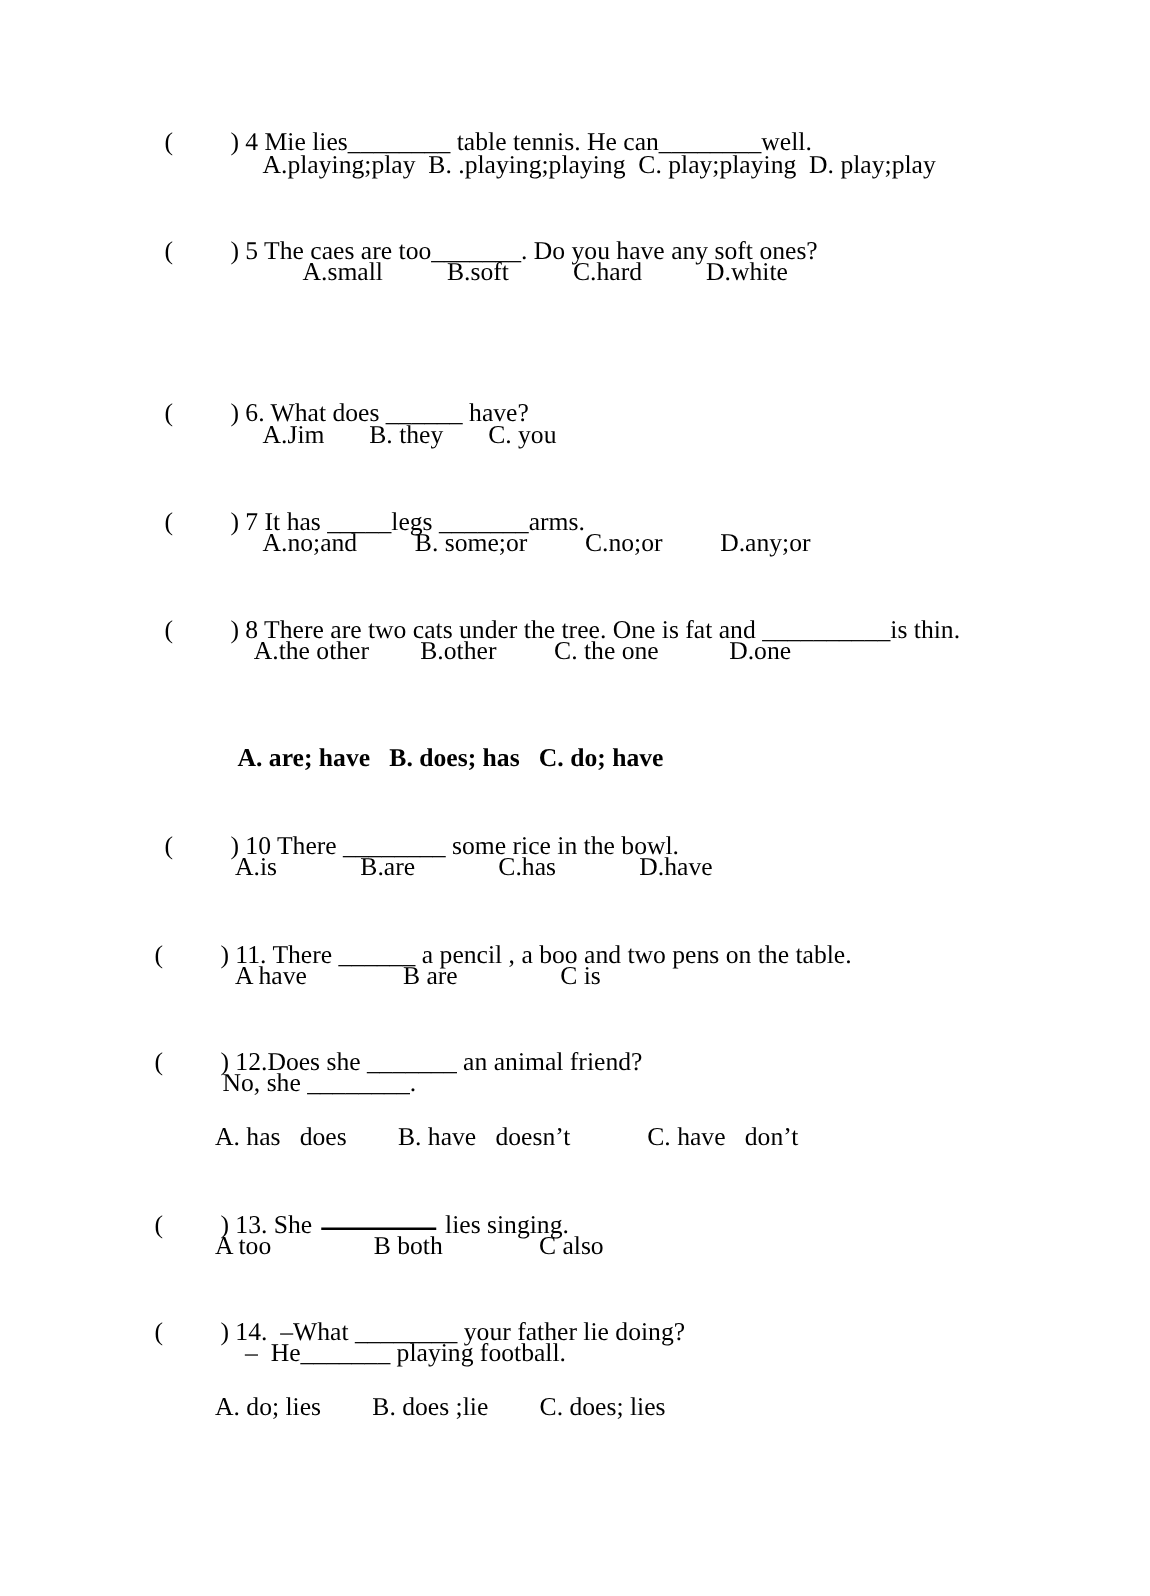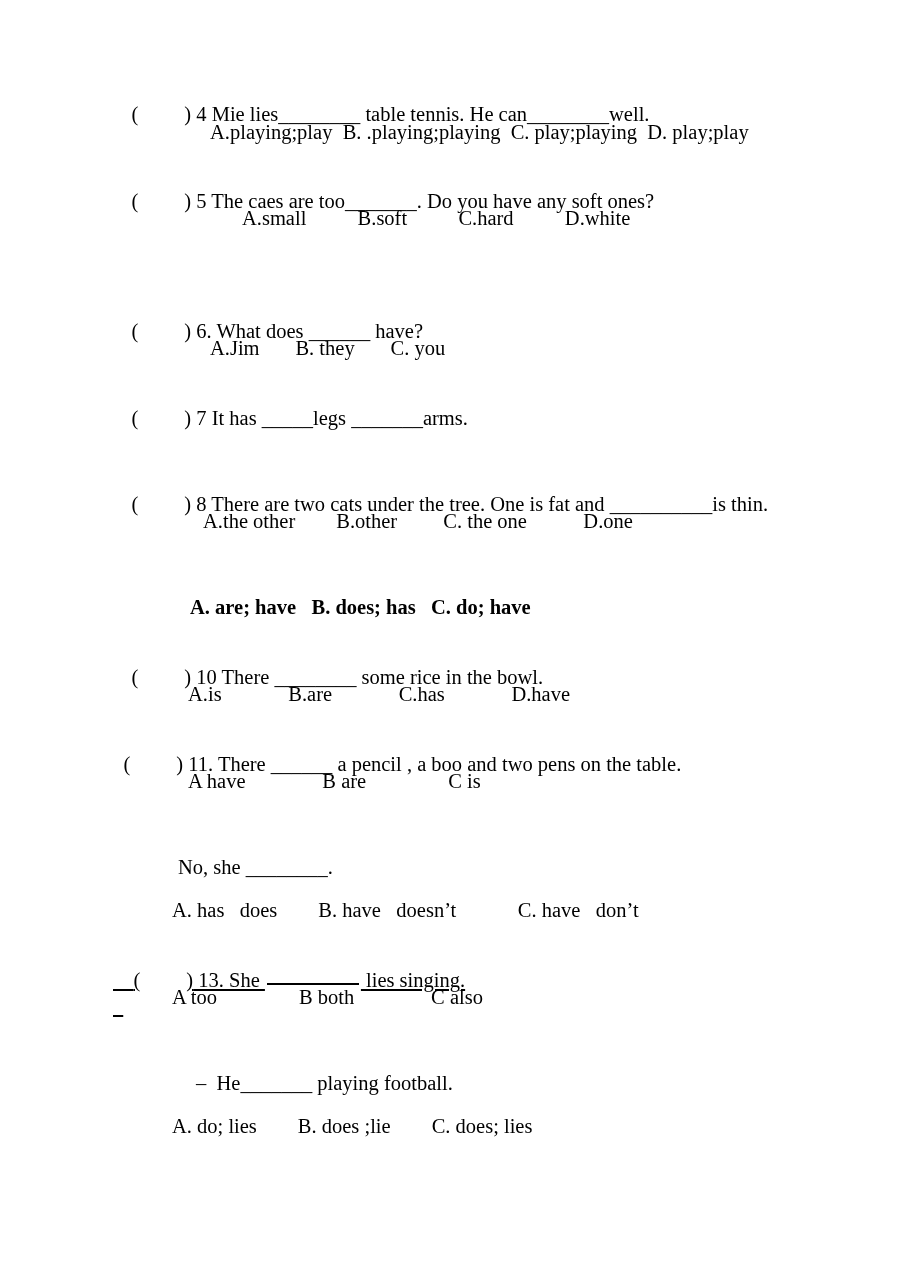--- a/index.html
+++ b/index.html
@@ -57,42 +57,49 @@
   <div class="line opts" style="left:210px; top:205px;margin-left:32px;">A.small          B.soft          C.hard          D.white</div>
 
   <div class="line stem" style="left:111px; top:292px;">
     <span><span>(</span><span style="display:inline-block;width:46px;"></span><span>)</span></span><span> 6. What does ______ have?</span>
   </div>
   <div class="line opts" style="left:210px; top:335px;">A.Jim       B. they       C. you</div>
 
   <div class="line stem" style="left:111px; top:379px;">
     <span><span>(</span><span style="display:inline-block;width:46px;"></span><span>)</span></span><span> 7 It has _____legs _______arms.</span>
   </div>
+  <div class="line opts" style="left:210px; top:422px;">A.no;and         B. some;or         C.no;or         D.any;or</div>
 
   <div class="line stem" style="left:111px; top:465px;">
     <span><span>(</span><span style="display:inline-block;width:46px;"></span><span>)</span></span><span> 8 There are two cats under the tree. One is fat and __________is thin.</span>
   </div>
   <div class="line opts" style="left:203px; top:508px;">A.the other        B.other         C. the one           D.one</div>
 
   <div class="line opts" style="left:190px; top:594px;font-weight:bold;">A. are; have   B. does; has   C. do; have</div>
 
   <div class="line stem" style="left:111px; top:638px;">
     <span><span>(</span><span style="display:inline-block;width:46px;"></span><span>)</span></span><span> 10 There ________ some rice in the bowl.</span>
   </div>
   <div class="line opts" style="left:188px; top:681px;">A.is             B.are             C.has             D.have</div>
 
   <div class="line stem" style="left:103px; top:725px;">
     <span><span>(</span><span style="display:inline-block;width:46px;"></span><span>)</span></span><span> 11. There ______ a pencil , a boo and two pens on the table.</span>
   </div>
   <div class="line opts" style="left:188px; top:768px;">A have               B are                C is</div>
 
+  <div class="line stem" style="left:103px; top:811px;">
+    <span><span>(</span><span style="display:inline-block;width:46px;"></span><span>)</span></span><span> 12.Does she _______ an animal friend?</span>
+  </div>
   <div class="line" style="left:178px; top:854px;">No, she ________.</div>
   <div class="line opts" style="left:172px; top:897px;">A. has   does        B. have   doesn’t            C. have   don’t</div>
 
-  <div class="line stem" style="left:113px; top:941px;text-decoration:underline;">
+  <div class="line stem" style="left:103px; top:941px;">
     <span><span>(</span><span style="display:inline-block;width:46px;"></span><span>)</span></span><span> 13. She </span><span class="rule"></span><span> lies singing.</span>
   </div>
   <div class="line opts" style="left:172px; top:984px;">A too                B both               C also</div>
 
+  <div class="line stem" style="left:103px; top:1027px;">
+    <span><span>(</span><span style="display:inline-block;width:46px;"></span><span>)</span></span><span> 14.  –What ________ your father lie doing?</span>
+  </div>
   <div class="line" style="left:196px; top:1070px;">–  He_______ playing football.</div>
   <div class="line opts" style="left:172px; top:1113px;">A. do; lies        B. does ;lie        C. does; lies</div>
 
 </div>
 
 </body></html>

